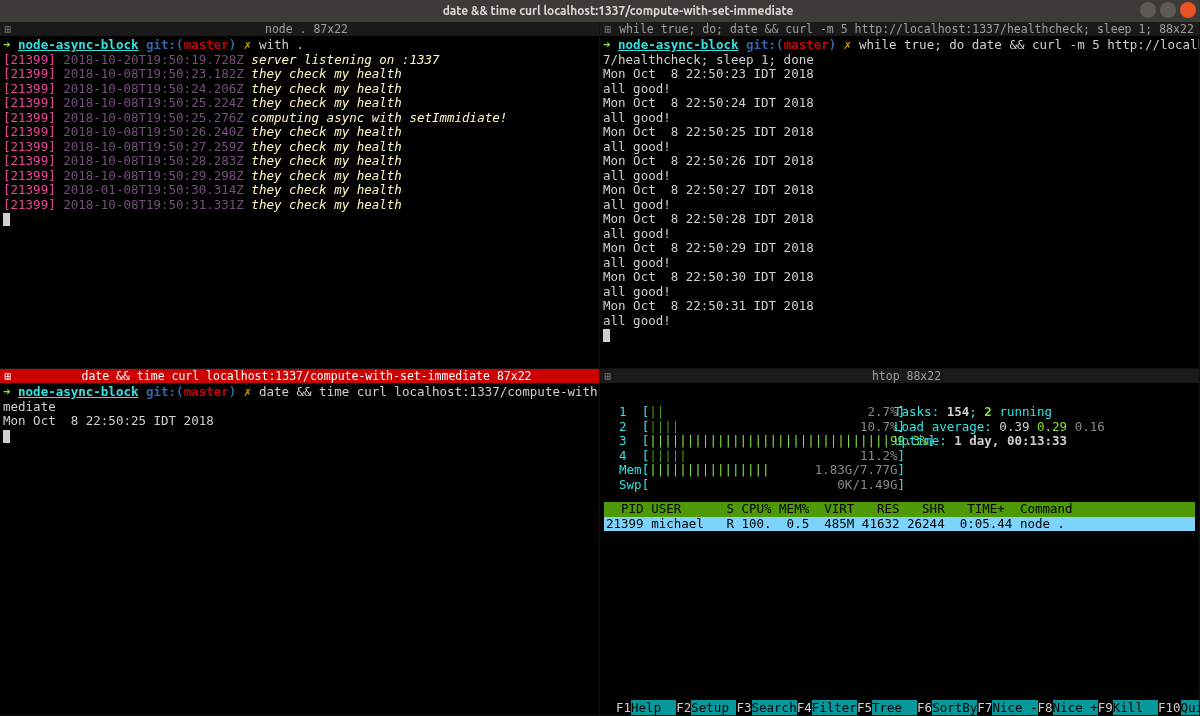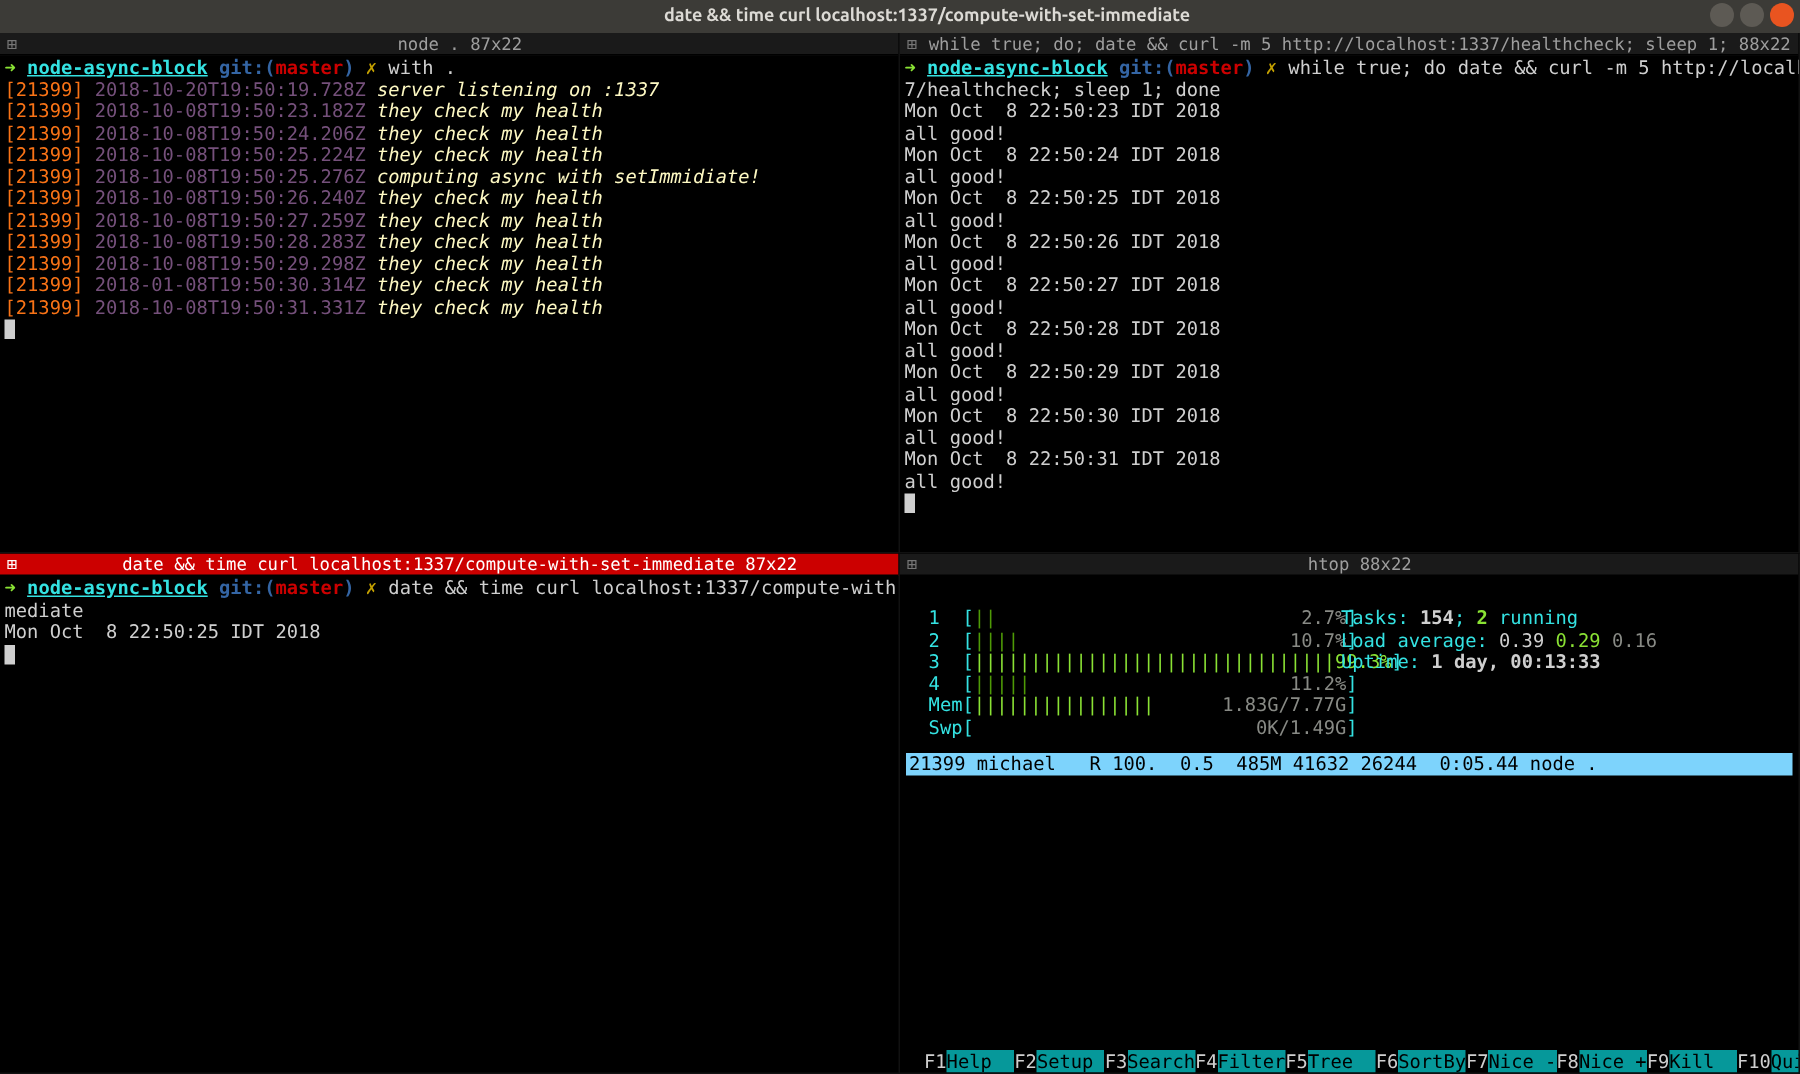--- a/index.html
+++ b/index.html
@@ -76,21 +76,21 @@
     white-space:pre;
     color:#cfcfcf;
   }
   
   .ps-arrow { color:#8ae234; font-weight:bold;}
   .ps-path  { color:#34e2e2; font-weight:bold;text-decoration:underline;}
   .ps-git   { color:#3465a4; font-weight:bold;}
   .ps-branch{ color:#cc0000; font-weight:bold;}
   .ps-cmd   { color:#c4a000; font-weight:bold;}
   .ps-input { color:#cfcfcf;}
-  .pid      { color:#f97316;}
+  .pid      { color:#ec4899;}
   .ts       { color:#75507b;}
   .msg      { color:#fef9c3;font-style:italic;}
   .cursor   { display:inline-block; width:7px; height:13px; background:#cfcfcf; vertical-align:text-bottom;}
 
   
   .htop { padding:21px 4px; }
   .ht-meters { display:flex; }
   .ht-left { width:290px;}
   .ht-right { color:#34e2e2;}
   .ht-num   { color:#34e2e2;}
@@ -208,19 +208,20 @@
   <span class="ht-num">4</span>  <span class="ht-lbl">[</span><span class="ht-bar-lo">|||||</span>                       <span class="ht-pct">11.2%</span><span class="ht-lbl">]</span>
   <span class="ht-num">Mem</span><span class="ht-lbl">[</span><span class="ht-bar-hi">||||||||||||||||</span>      <span class="ht-pct">1.83G/7.77G</span><span class="ht-lbl">]</span>
   <span class="ht-num">Swp</span><span class="ht-lbl">[</span><span class="ht-bar-med"></span>                         <span class="ht-pct">0K/1.49G</span><span class="ht-lbl">]</span>
 </pre>
             <pre><span class="ht-right">Tasks: </span><span class="ht-bold" style="color:#cfcfcf">154</span><span class="ht-right">; </span><span class="ht-bar-hi ht-bold">2</span><span class="ht-right"> running</span>
 <span class="ht-right">Load average: </span><span style="color:#cfcfcf">0.39 </span><span class="ht-bar-hi">0.29</span><span class="ht-pct"> 0.16</span>
 <span class="ht-right">Uptime: </span><span class="ht-bold" style="color:#cfcfcf">1 day, 00:13:33</span>
 </pre>
           </div>
           <div style="height:10px"></div>
+          <div class="htop-header">  PID USER      S CPU% MEM%  VIRT   RES   SHR   TIME+  Command</div>
           <div class="htop-row">21399 michael   R 100.  0.5  485M 41632 26244  0:05.44 node .</div>
         </div>
       <div class="htop-fnbar" id="htop-fn"><span class="fn-key">F1</span><span class="fn-lbl">Help  </span><span class="fn-key">F2</span><span class="fn-lbl">Setup </span><span class="fn-key">F3</span><span class="fn-lbl">Search</span><span class="fn-key">F4</span><span class="fn-lbl">Filter</span><span class="fn-key">F5</span><span class="fn-lbl">Tree  </span><span class="fn-key">F6</span><span class="fn-lbl">SortBy</span><span class="fn-key">F7</span><span class="fn-lbl">Nice -</span><span class="fn-key">F8</span><span class="fn-lbl">Nice +</span><span class="fn-key">F9</span><span class="fn-lbl">Kill  </span><span class="fn-key">F10</span><span class="fn-lbl">Quit  </span></div>
     </div>
 
   </div>
 </div>
 
 </body></html>

